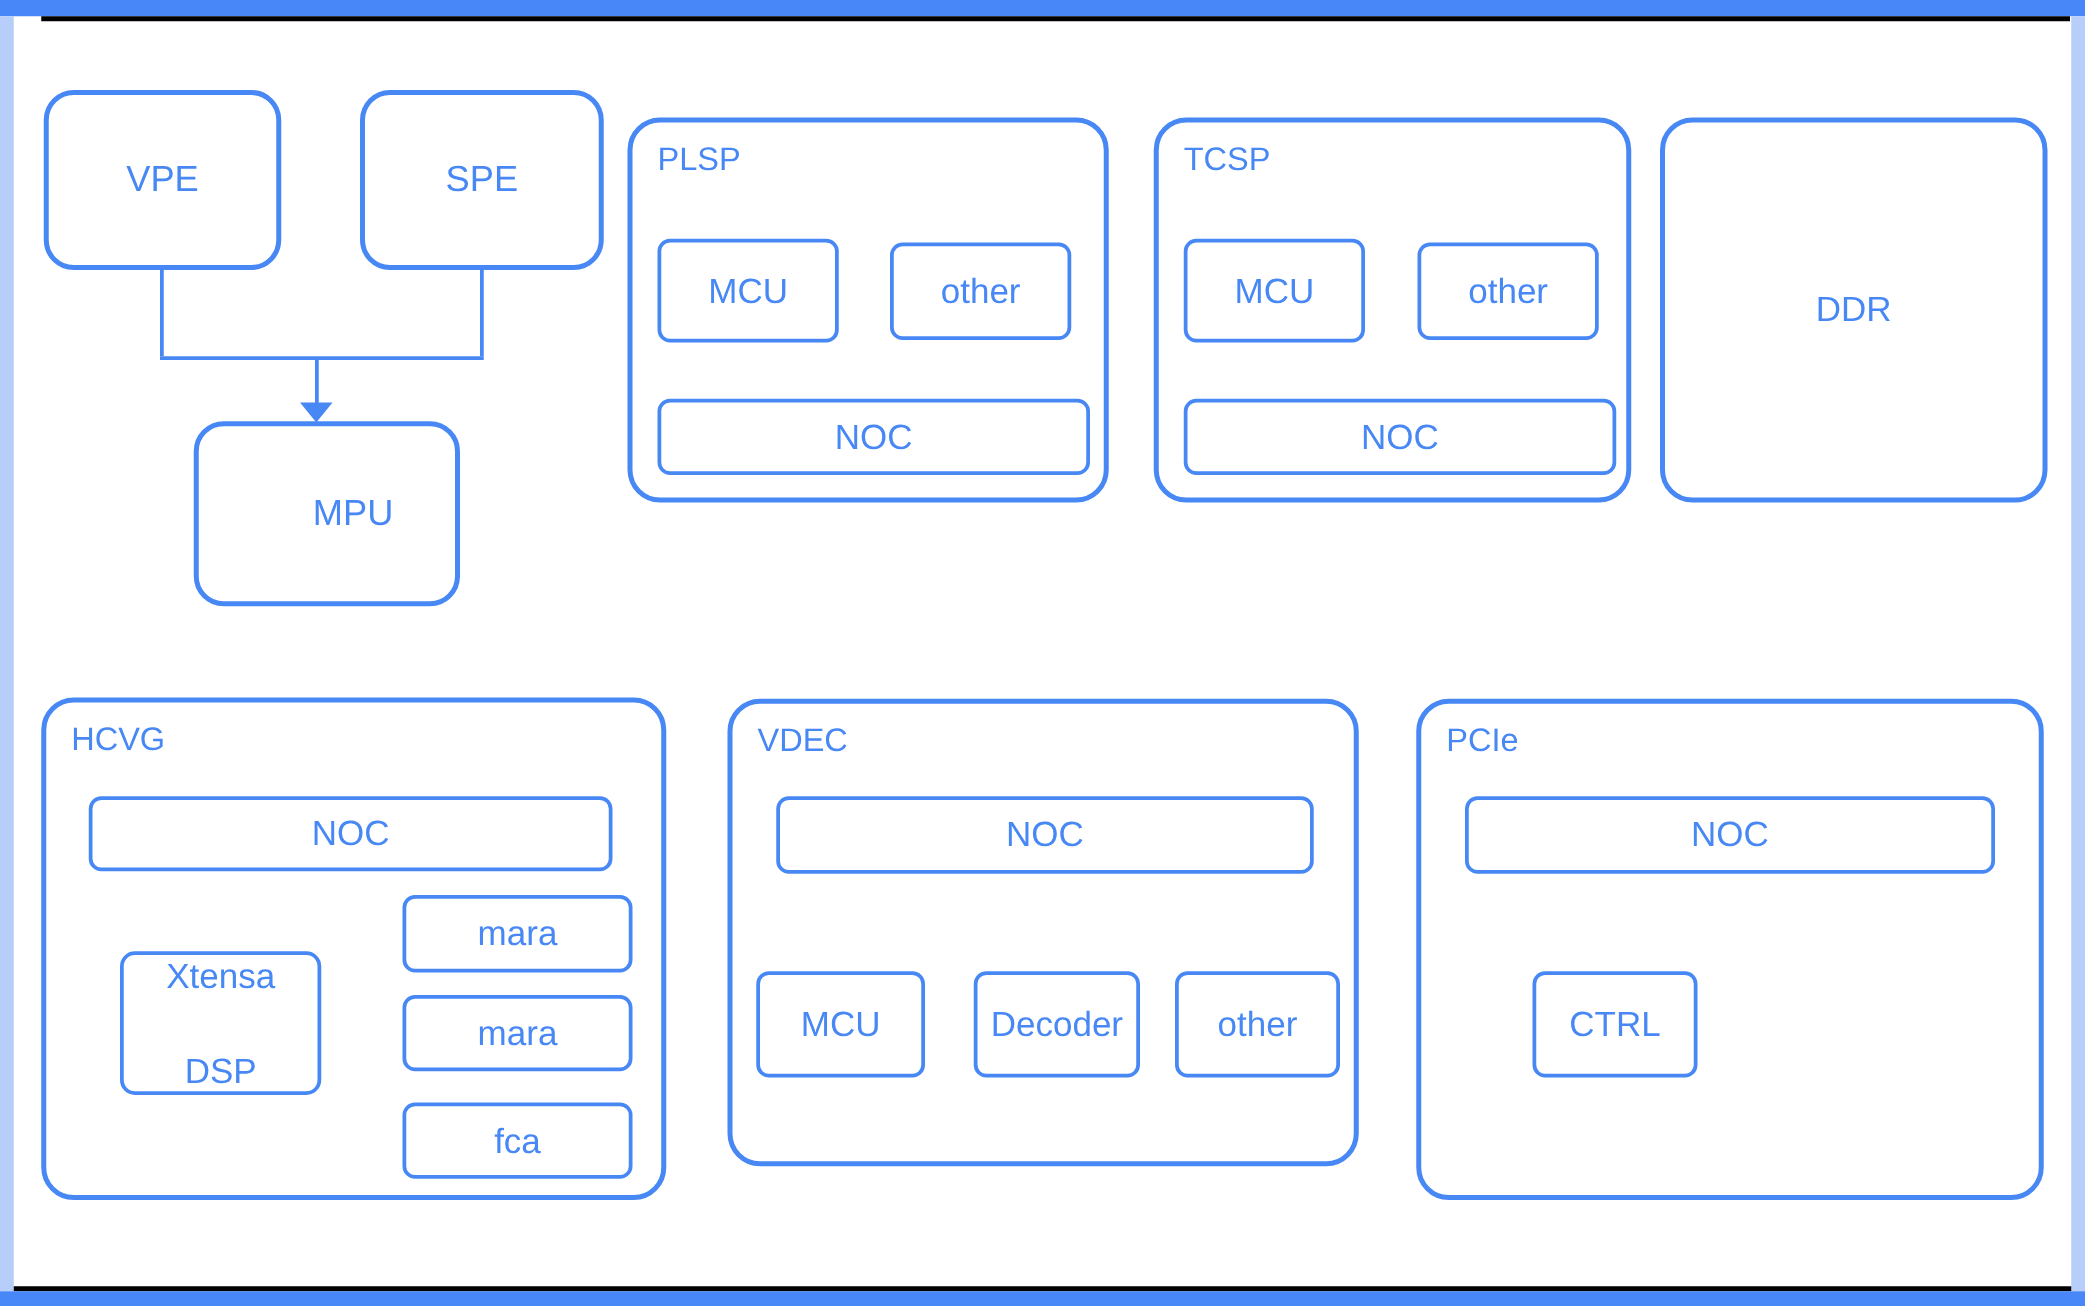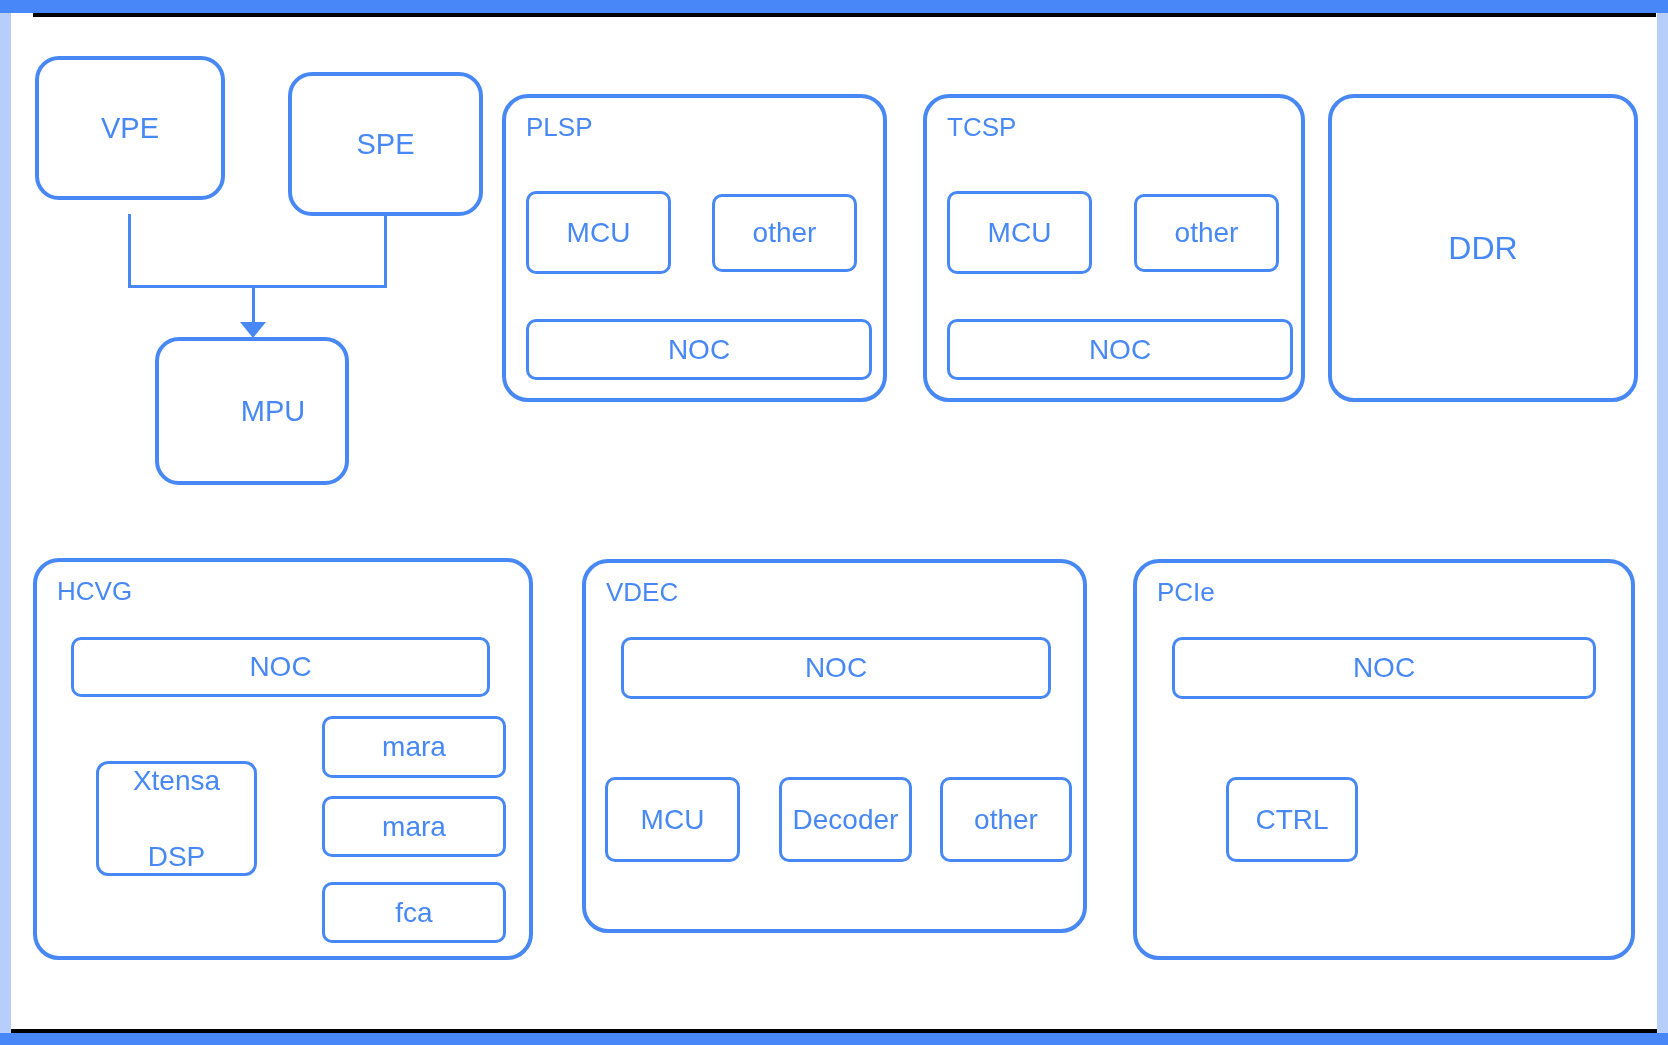--- a/index.html
+++ b/index.html
@@ -58,52 +58,52 @@
 
 <div class="canvas">
 
   <div class="bar-top"></div>
   <div class="line-top"></div>
   <div class="strip-left"></div>
   <div class="strip-right"></div>
   <div class="line-bottom"></div>
   <div class="bar-bottom"></div>
 
-  <div class="node" style="left:35px; top:56px; width:190px; height:144px;">
+  <div class="node" style="left:35px; top:72px; width:190px; height:144px;">
     <span>VPE</span>
   </div>
   <div class="node" style="left:288px; top:72px; width:195px; height:144px;">
     <span>SPE</span>
   </div>
 
   <div class="vline" style="left:128px; top:214px; width:3px; height:71px;"></div>
   <div class="vline" style="left:384px; top:214px; width:3px; height:71px;"></div>
   <div class="hline" style="left:128px; top:285px; width:259px; height:3px;"></div>
   <div class="vline" style="left:252px; top:287px; width:3px; height:36px;"></div>
   <div class="arrowhead" style="left:240px; top:322px;"></div>
 
-  <div class="node" style="left:155px; top:337px; width:194px; height:148px;padding-left:42px;">
+  <div class="node" style="left:155px; top:337px; width:213px; height:148px;padding-left:42px;">
     <span>MPU</span>
   </div>
 
   <div class="group" style="left:502px; top:94px; width:385px; height:308px;">
     <div class="group-title">PLSP</div>
     <div class="leaf" style="left:20px; top:93px; width:145px; height:83px;">MCU</div>
     <div class="leaf" style="left:206px; top:96px; width:145px; height:78px;">other</div>
     <div class="leaf" style="left:20px; top:221px; width:346px; height:61px;">NOC</div>
   </div>
 
   <div class="group" style="left:923px; top:94px; width:382px; height:308px;">
     <div class="group-title">TCSP</div>
     <div class="leaf" style="left:20px; top:93px; width:145px; height:83px;">MCU</div>
     <div class="leaf" style="left:207px; top:96px; width:145px; height:78px;">other</div>
     <div class="leaf" style="left:20px; top:221px; width:346px; height:61px;">NOC</div>
   </div>
 
-  <div class="node" style="left:1328px; top:94px; width:310px; height:308px; border-radius:26px; font-size:32px;">
+  <div class="node" style="left:1328px; top:94px; width:310px; height:308px; border-radius:26px; font-size:28px;">
     <span>DDR</span>
   </div>
 
   <div class="group" style="left:33px; top:558px; width:500px; height:402px;padding-left:28px;">
     <div class="group-title">HCVG</div>
     <div class="leaf" style="left:34px; top:75px; width:419px; height:60px;">NOC</div>
     <div class="leaf" style="left:285px; top:154px; width:184px; height:62px;">mara</div>
     <div class="leaf two-line" style="left:59px; top:199px; width:161px; height:115px;">
       <div>Xtensa</div>
       <div>DSP</div>

